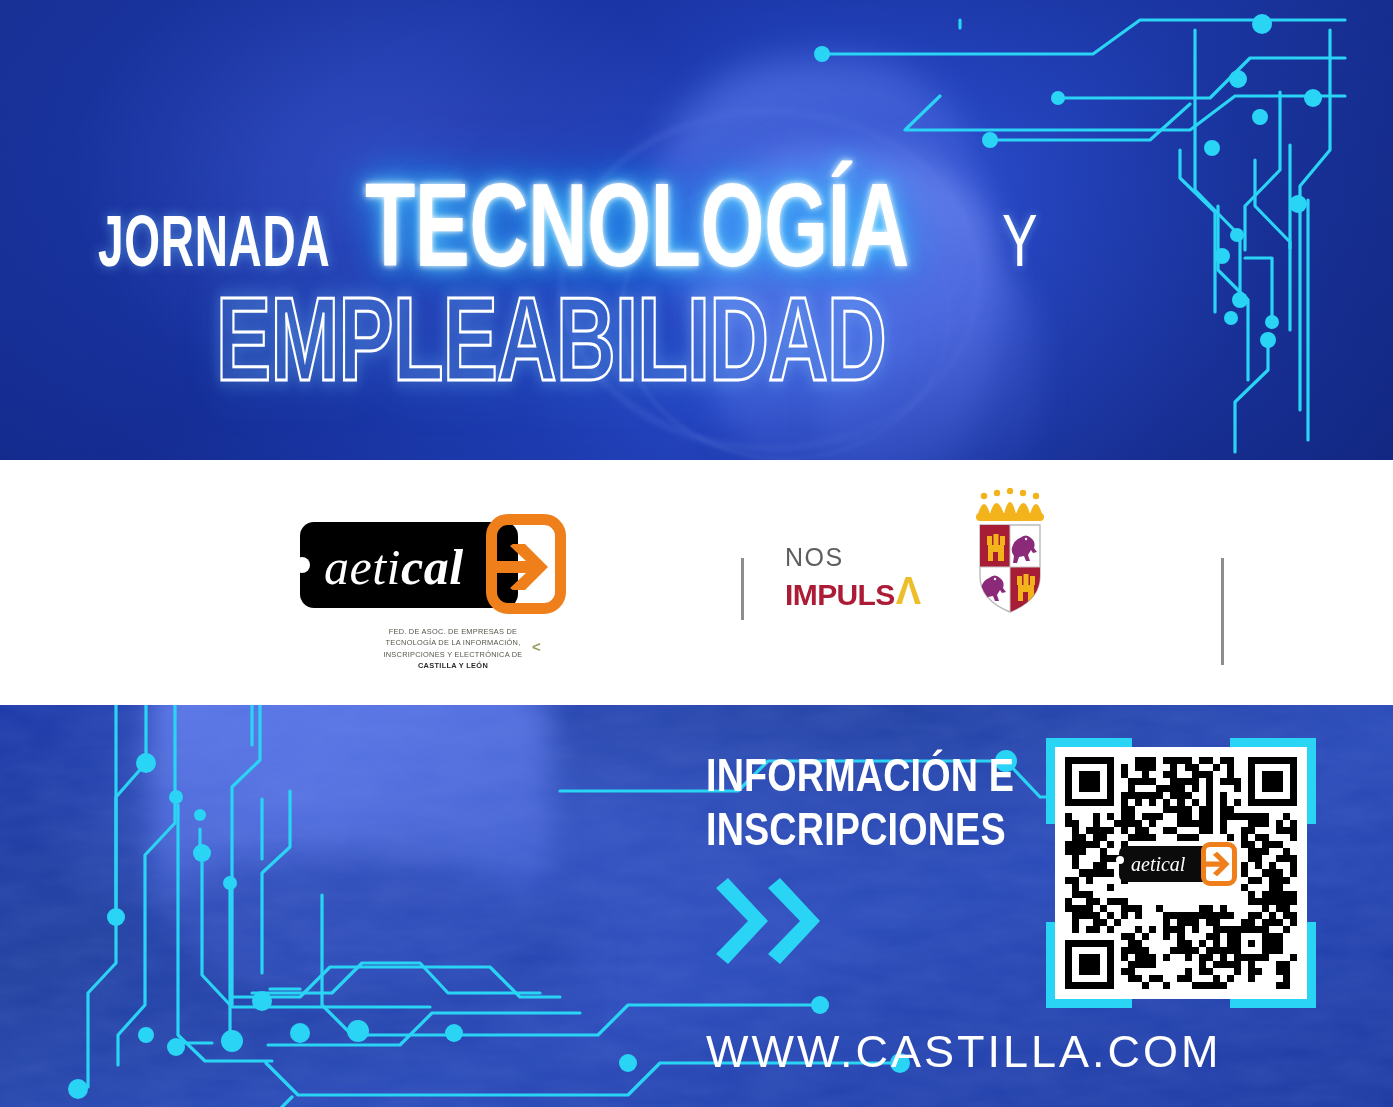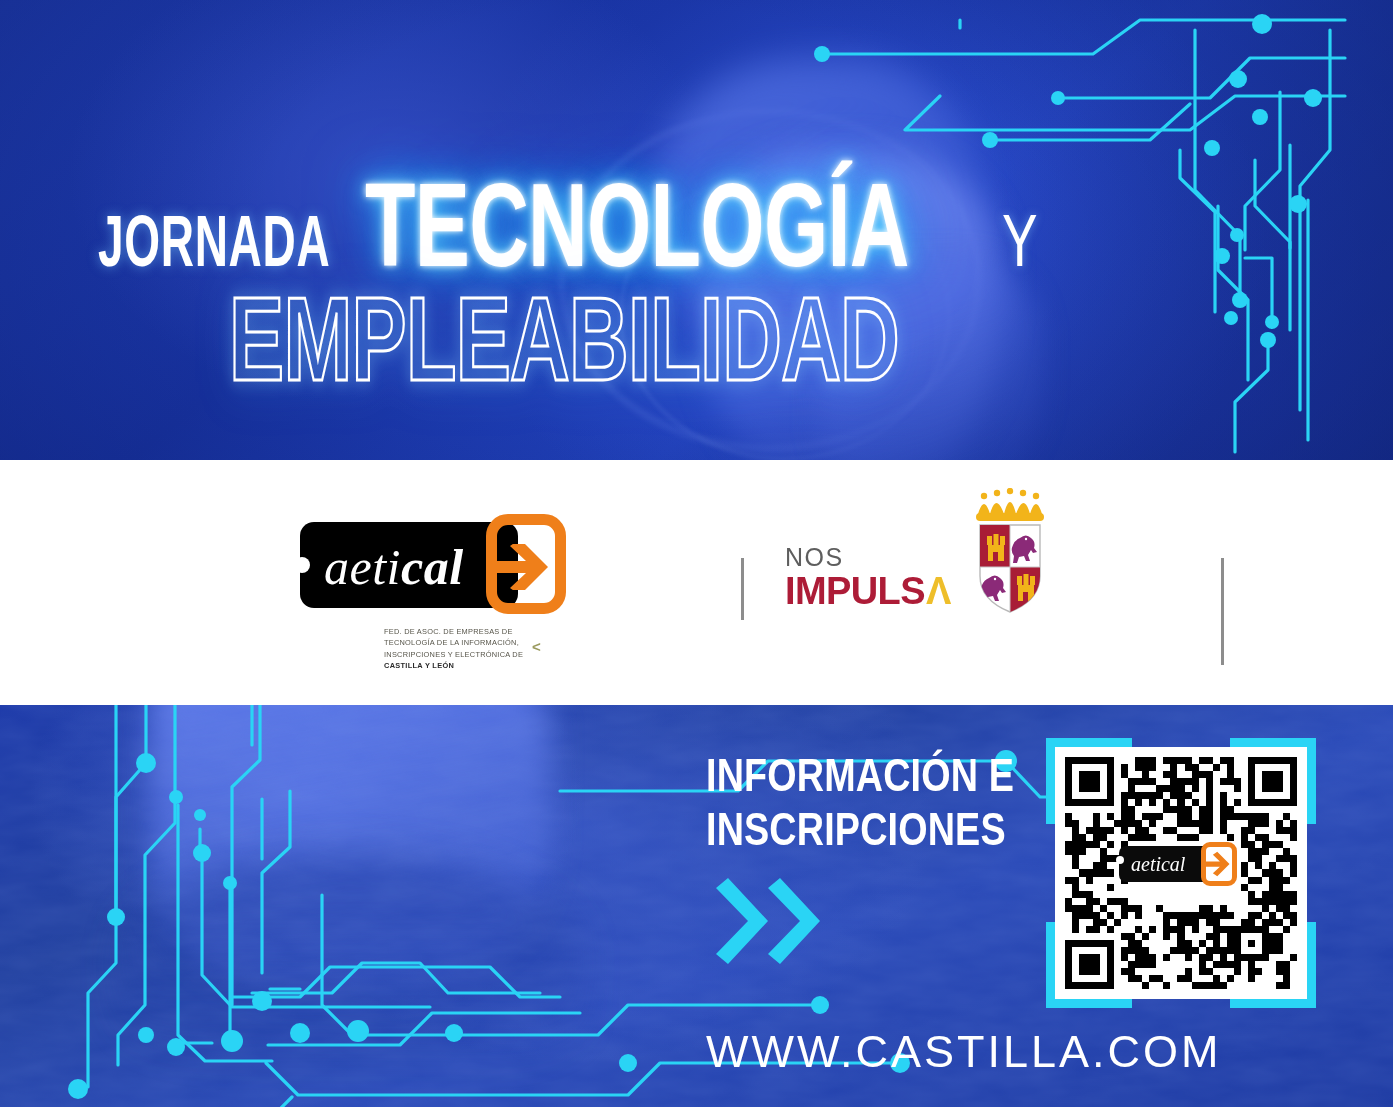--- a/index.html
+++ b/index.html
@@ -78,21 +78,21 @@
   }
   .t-y {
     font-family:"Liberation Sans", sans-serif;
     font-weight:400; font-size:74px; color:#ffffff; line-height:.9;
     transform:scaleX(.72); transform-origin:left center;
     margin-left:-140px;
     text-shadow:0 0 10px rgba(150,215,255,.5);
   }
 
   .line2 {
-    position:absolute; left:229px; top:286px; white-space:nowrap;
+    position:absolute; left:216px; top:286px; white-space:nowrap;
   }
   .t-emp {
     font-family:"Liberation Sans", sans-serif;
     font-weight:700; font-size:118px; line-height:.9;
     color:transparent;
     -webkit-text-stroke:3px #ffffff;
     letter-spacing:-1px;
     transform:scaleX(.70); transform-origin:left center;
     display:inline-block;
     filter:drop-shadow(0 0 8px rgba(150,215,255,.75)) drop-shadow(0 0 22px rgba(60,160,255,.5));
@@ -121,22 +121,22 @@
   }
   .aetical-word b { font-weight:700; font-style:italic; }
   .aetical-arrowbox {
     position:absolute; left:186px; top:-8px; width:80px; height:100px;
     border:11px solid #ef7f1a; border-radius:22px; background:transparent;
   }
   .aetical-arrow {
     position:absolute; left:192px; top:22px; width:64px; height:46px;
   }
   .aetical-tag {
-    position:absolute; left:84px; top:104px; width:176px;
-    text-align:left;
+    position:absolute; left:65px; top:104px; width:176px;
+    text-align:center;
     font-family:"Liberation Sans", sans-serif;
     font-size:7.4px; line-height:1.55; color:#565449; letter-spacing:.25px;
   }
   .aetical-tag .bold { font-weight:700; color:#2b2b2b; letter-spacing:.3px; }
   .aetical-chev {
     position:absolute; left:232px; top:116px;
     font-size:15px; color:#9a9a5e; font-weight:600;
   }
 
   
@@ -146,21 +146,21 @@
 
   
   .impulsa { position:absolute; left:785px; top:84px; }
   .nos {
     font-family:"Liberation Sans", sans-serif; font-weight:400;
     font-size:25px; letter-spacing:1.5px; color:#5e5e5e; line-height:1.05;
   }
   .impulsa-row { display:flex; align-items:flex-end; margin-top:2px; }
   .impulsa-word {
     font-family:"Liberation Sans", sans-serif; font-weight:700;
-    font-size:38px; letter-spacing:-.6px; color:#ad1c37; line-height:1;
+    font-size:30px; letter-spacing:-.6px; color:#ad1c37; line-height:1;
   }
   .impulsa-a {
     font-family:"Liberation Sans", sans-serif; font-weight:700;
     font-size:38px; color:#eebe2a; line-height:1; margin-left:1px;
   }
 
   
   .junta { position:absolute; left:960px; top:28px; width:250px; height:170px; }
   .junta-text {
     position:absolute; left:88px; top:68px; width:240px;

